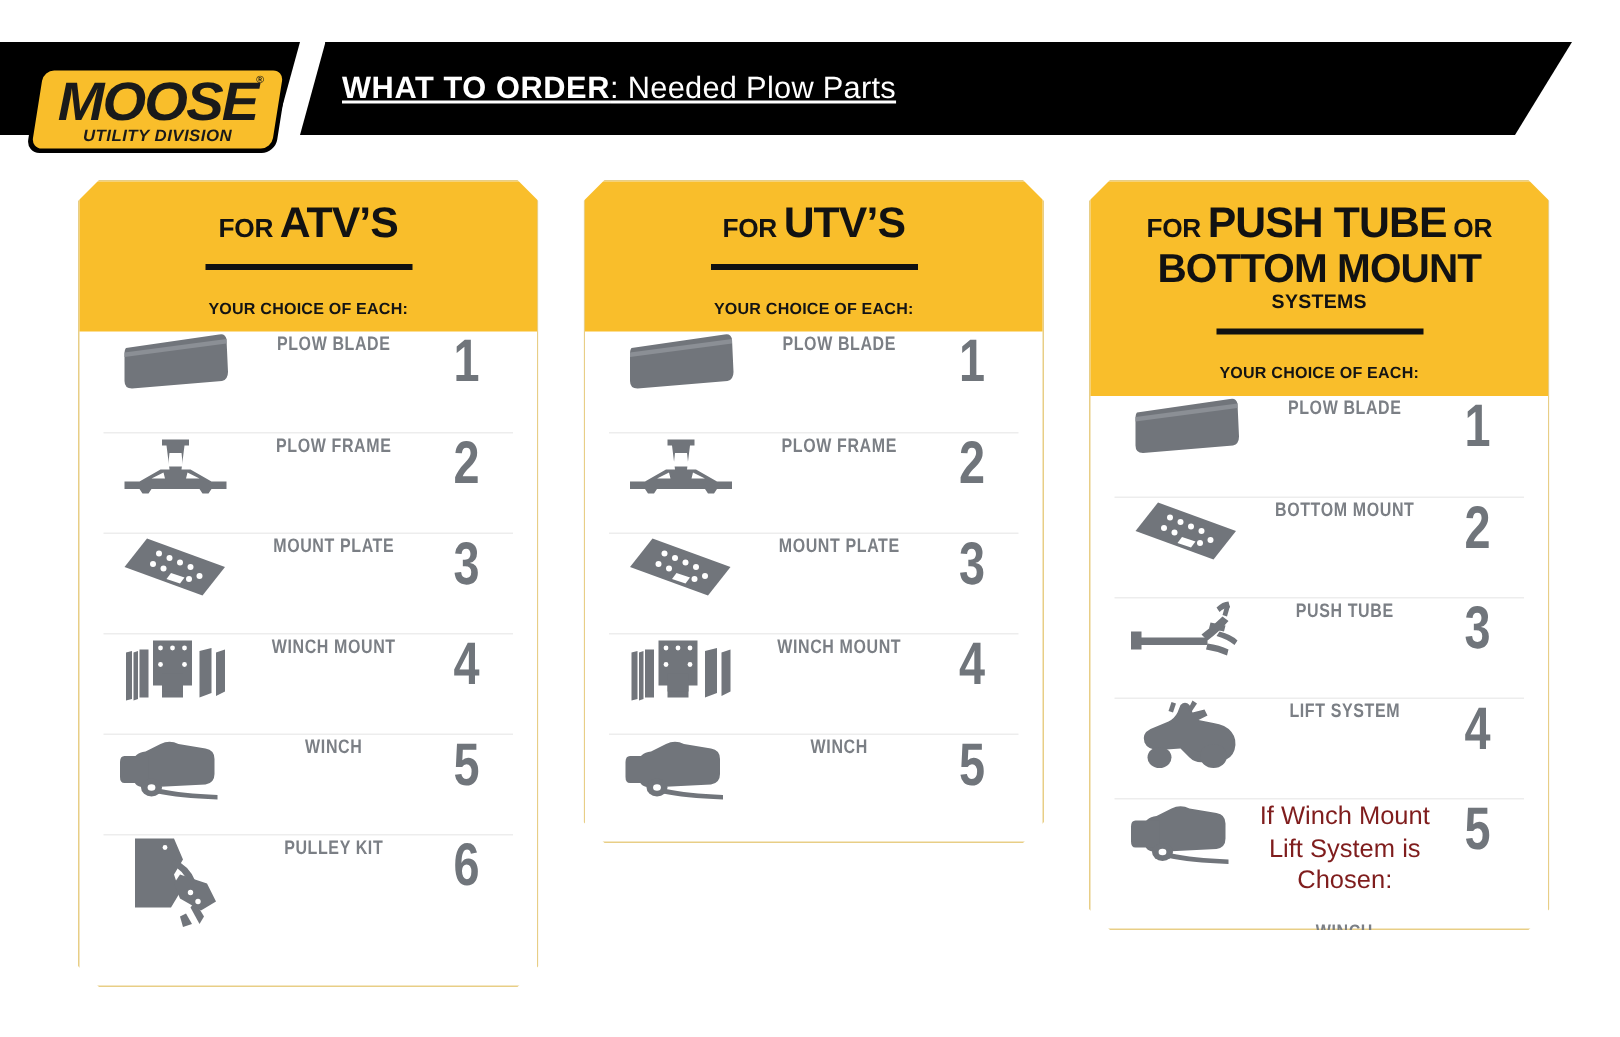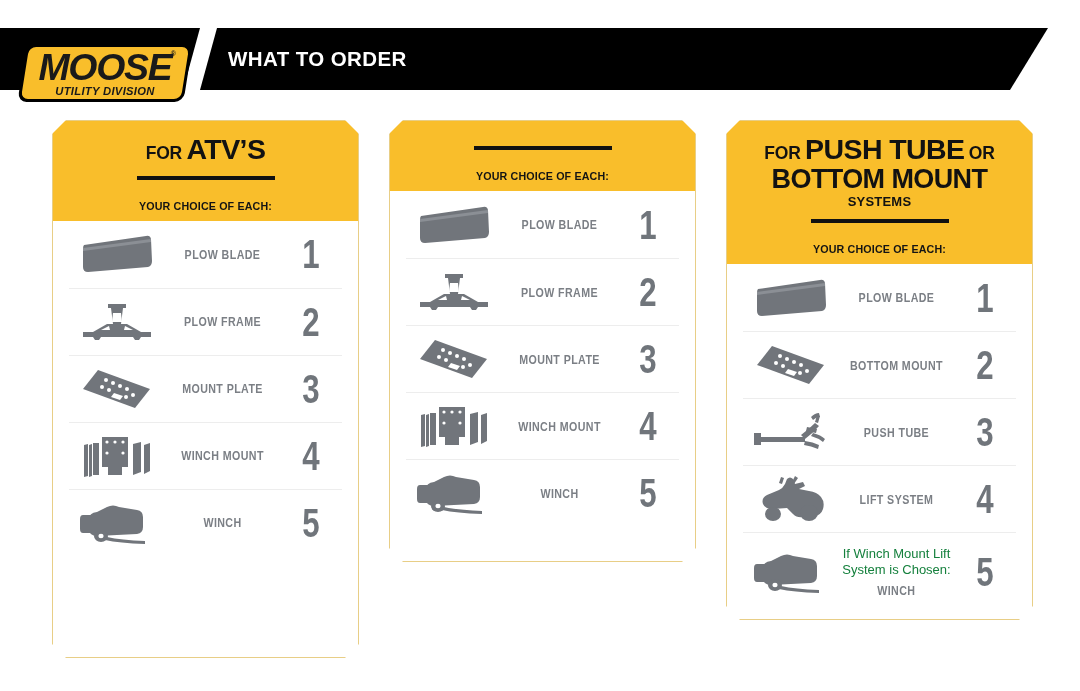--- a/index.html
+++ b/index.html
@@ -21,20 +21,21 @@
     position: absolute; left: 183px; top: 28px; width: 34px; height: 62px;
     background: #fff;
     clip-path: polygon(17px 0, 34px 0, 17px 62px, 0 62px);
     z-index: 3;
   }
   .header-title {
     position: absolute; left: 228px; top: 28px; height: 62px;
     display: flex; align-items: center;
     color: #fff; font-size: 20.5px; letter-spacing: .2px; white-space: nowrap;
     z-index: 4;
+    text-decoration: underline;
   }
   .header-title .strong { font-weight: bold; letter-spacing: .4px; }
   .header-title .light { font-weight: normal; }
 
   
   .logo {
     position: absolute; left: 22px; top: 44px; width: 166px; height: 58px;
     z-index: 5;
   }
   .logo-plate {
@@ -109,41 +110,41 @@
     margin: 11px auto 8px auto;
   }
   .card3 .head-rule { margin-top: 10px; }
   .card-head-sub {
     font-size: 10.7px; font-weight: bold; letter-spacing: .15px; color: #141414; margin-top: 20px;
   }
 
   .card-body { padding: 0 16px; }
 
   .row {
-    display: flex; align-items: center;
+    display: flex; align-items: flex-start;
     border-top: 1.2px solid #EDEDED;
     min-height: 67px;
   }
   .row:first-child { border-top: none; }
 
   .row-icon {
     width: 96px; flex: 0 0 96px;
     display: flex; align-items: center; justify-content: center;
   }
   .row-label {
     flex: 1 1 auto; text-align: center;
     color: #7B7F85;
     font-size: 13px; font-weight: bold;
     letter-spacing: .5px;
     transform: scaleX(.82);
   }
   .row-note {
-    color: #15803d; font-weight: normal; font-size: 13px;
+    color: #7f1d1d; font-weight: normal; font-size: 17px;
     letter-spacing: 0; line-height: 1.25;
-    transform: none; display: block; margin-bottom: 4px;
+    transform: none; display: block; margin-bottom: 16px;
   }
   .row-num {
     width: 62px; flex: 0 0 62px; text-align: center;
     color: #70757B;
     font-size: 40px; font-weight: bold;
     font-family: "Liberation Sans", sans-serif;
     transform: scaleX(.78);
     line-height: 1;
   }
 
@@ -151,20 +152,21 @@
 </style>
 </head>
 <body>
 
 <div id="root">
 
   <div class="header-bar"></div>
   <div class="header-notch"></div>
   <div class="header-title">
     <span class="strong">WHAT TO ORDER</span>
+      <span class="light">: Needed Plow Parts</span>
   </div>
 
   <div class="logo">
     <div class="logo-plate"></div>
     <div class="logo-plate-inner"></div>
     <div class="logo-word">MOOSE</div>
     <div class="logo-sub">UTILITY DIVISION</div>
     <div class="logo-reg">®</div>
   </div>
 
@@ -260,26 +262,50 @@
                   <ellipse cx="24" cy="35" rx="7" ry="6"></ellipse>
                   <path d="M30 36 q14 3 38 4 l0 3 q-26-1-40-4 z"></path>
                 </g>
                 <ellipse cx="24" cy="35" rx="2.6" ry="2.2" fill="#fff"></ellipse>
               </svg>
           </div>
           <div class="row-label">WINCH</div>
           <div class="row-num">5</div>
         </div>
 
+        <div class="row">
+          <div class="row-icon">
+            <svg class="icon-svg" width="74" height="62" viewBox="0 0 74 62">
+                <g fill="#71757B">
+                  <path d="M10 2 h26 l6 14 l-6 10 l4 12 l-6 10 h-24 z"></path>
+                  <path d="M36 16 q10 4 14 14 l-4 2 q-4-9-12-13 z"></path>
+                  <path d="M40 26 l18 6 l6 12 l-10 6 l-14-8 l-4-10 z"></path>
+                  <path d="M50 44 l6 10 l-3 5 l-6-11 z"></path>
+                  <path d="M44 52 l4 7 l-6 2 l-2-7 z"></path>
+                </g>
+                <g fill="#fff">
+                  <circle cx="30" cy="8" r="1.6"></circle>
+                  <circle cx="47" cy="38" r="1.8"></circle>
+                  <circle cx="52" cy="44" r="1.8"></circle>
+                </g>
+              </svg>
+          </div>
+          <div class="row-label">PULLEY KIT</div>
+          <div class="row-num">6</div>
+        </div>
 
       </div>
     </div>
 
     <div class="card card2" style="left:389px; top:120px; width:307px; height:442px;">
       <div class="card-head">
+        <div class="card-head-title">
+          <span class="sm">FOR</span>
+          <span class="lg">UTV’S</span>
+        </div>
         <div class="head-rule"></div>
         <div class="card-head-sub">YOUR CHOICE OF EACH:</div>
       </div>
       <div class="card-body">
 
         <div class="row">
           <div class="row-icon">
             <svg class="icon-svg" width="74" height="40" viewBox="0 0 74 40">
                 <path fill="#71757B" d="M4 11 L66 2 Q70 1 71 5 L72 27 Q72 32 68 33 L8 38 Q3 38 3 33 L3 15 Q3 12 4 11 Z"></path>
                 <path fill="#8b8f95" d="M3 14 L71 5 L71 8 L3 17 Z"></path>

